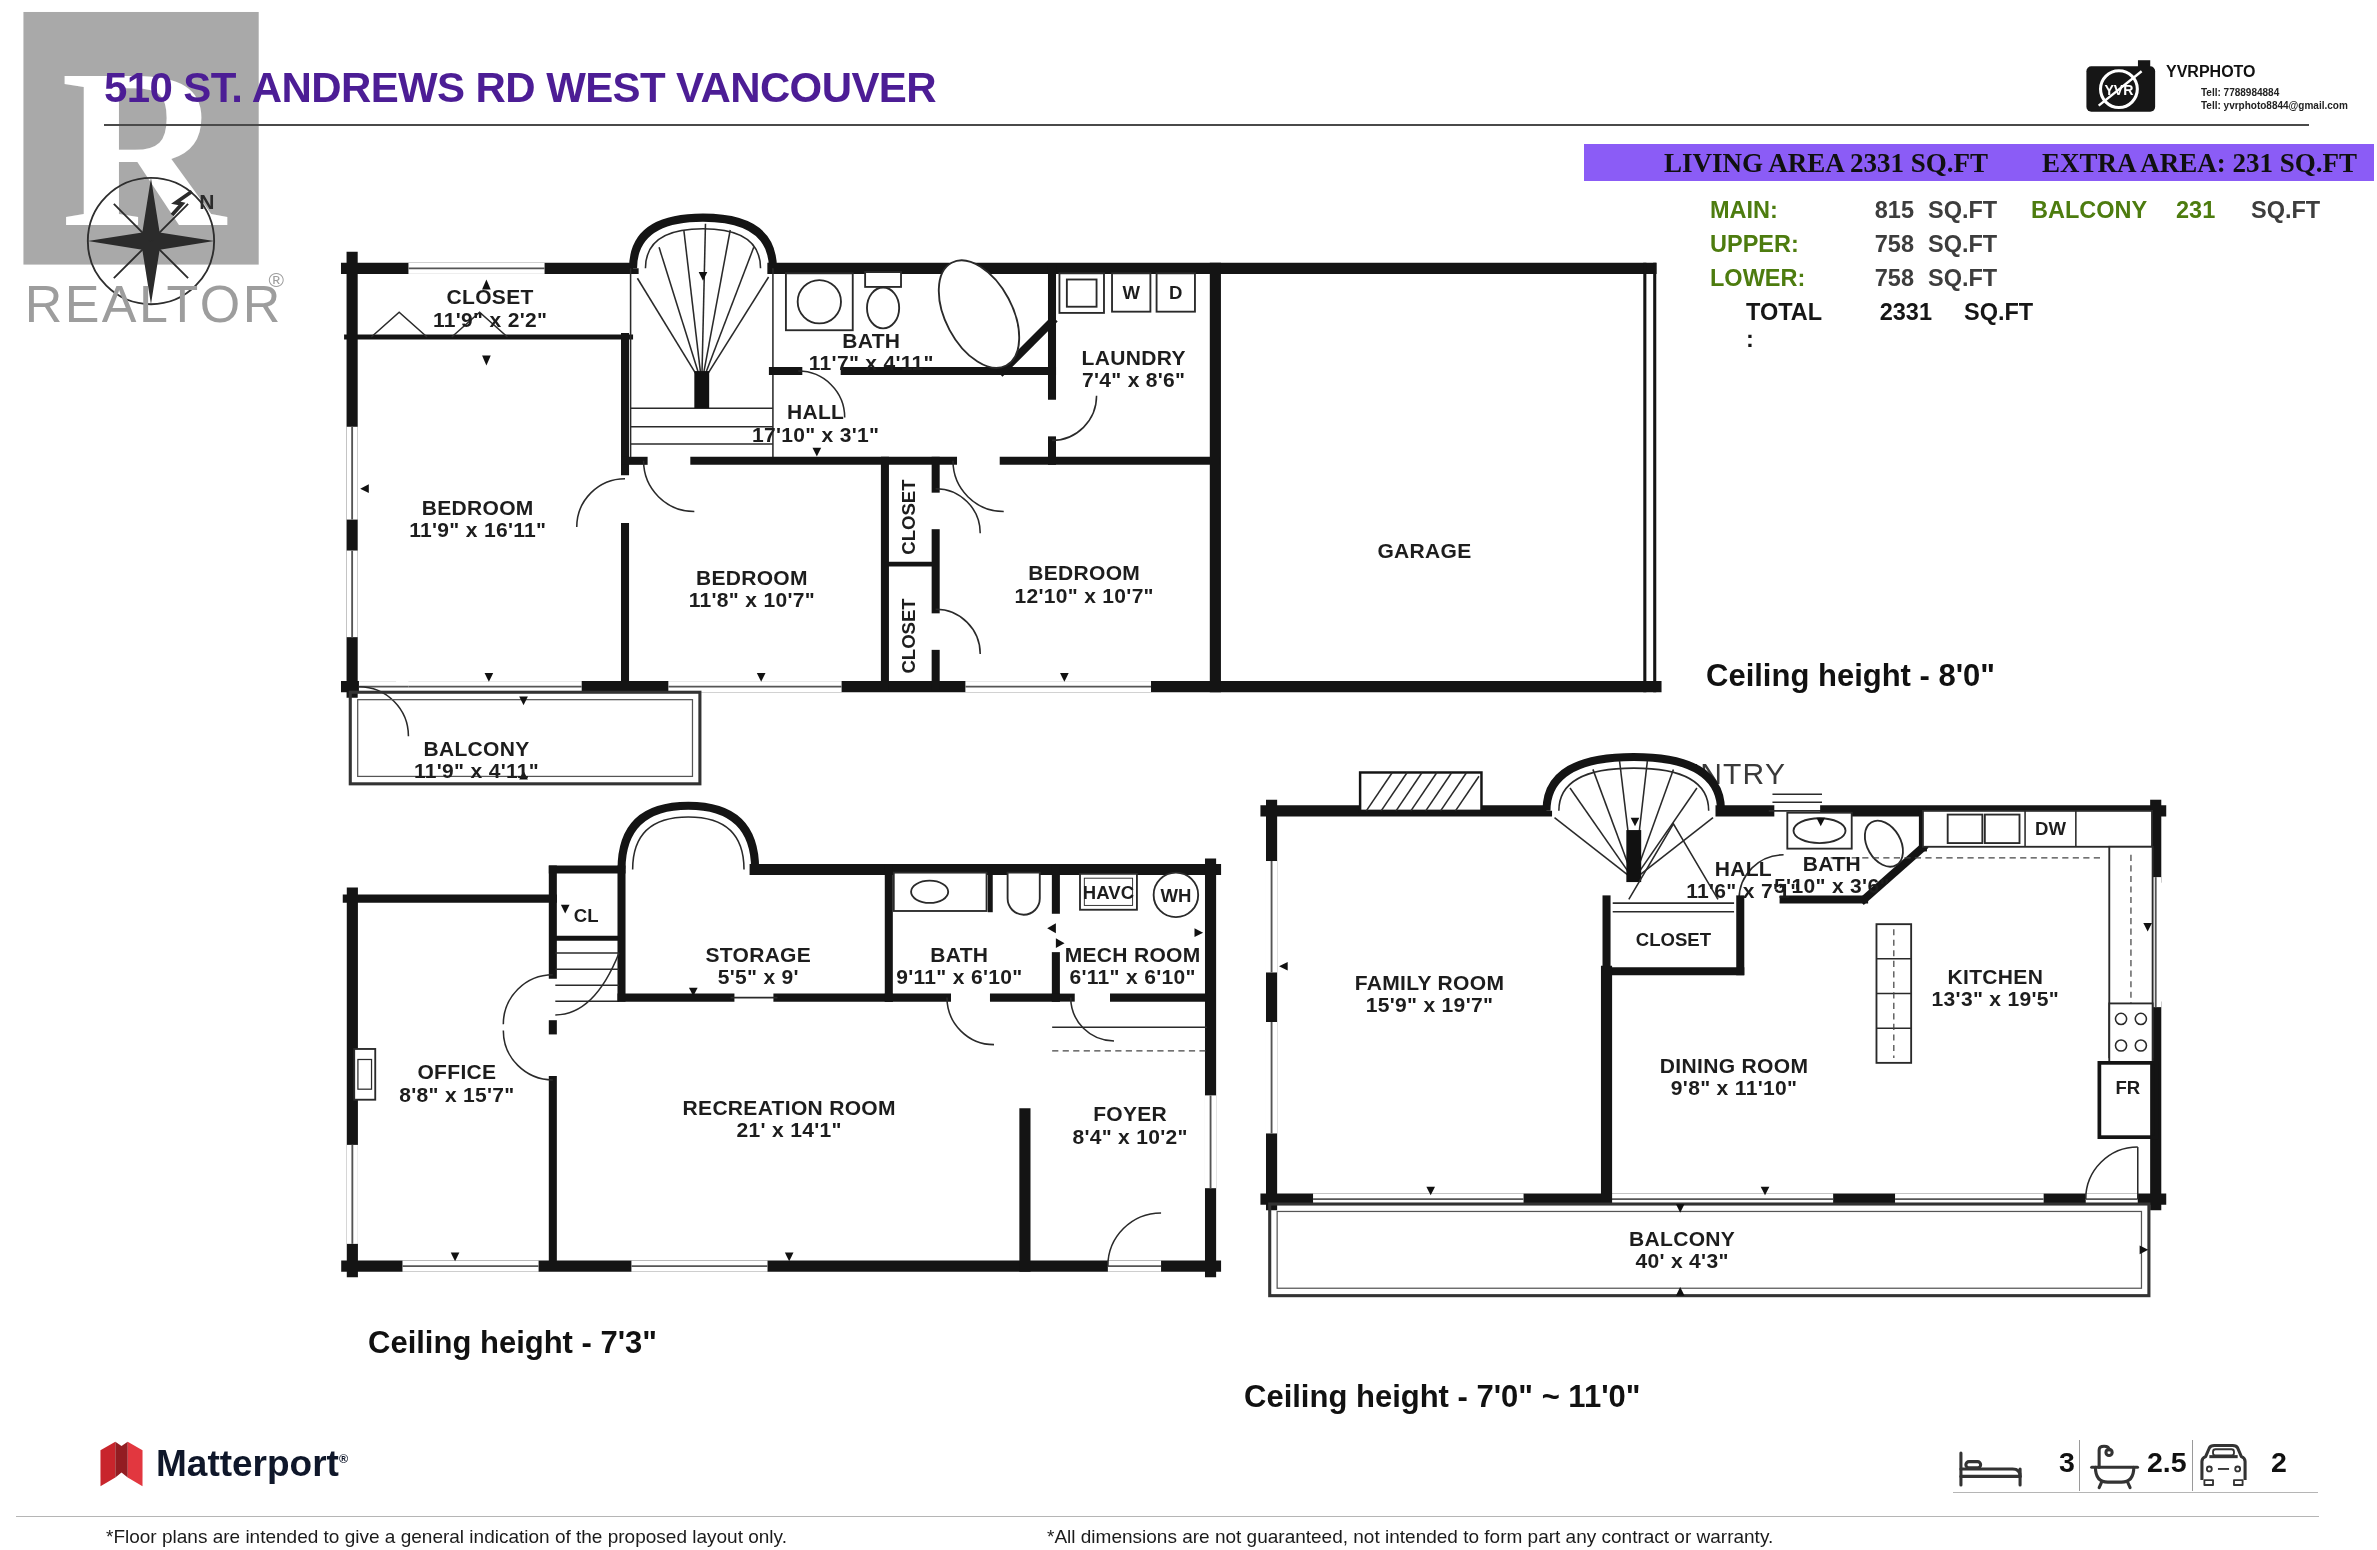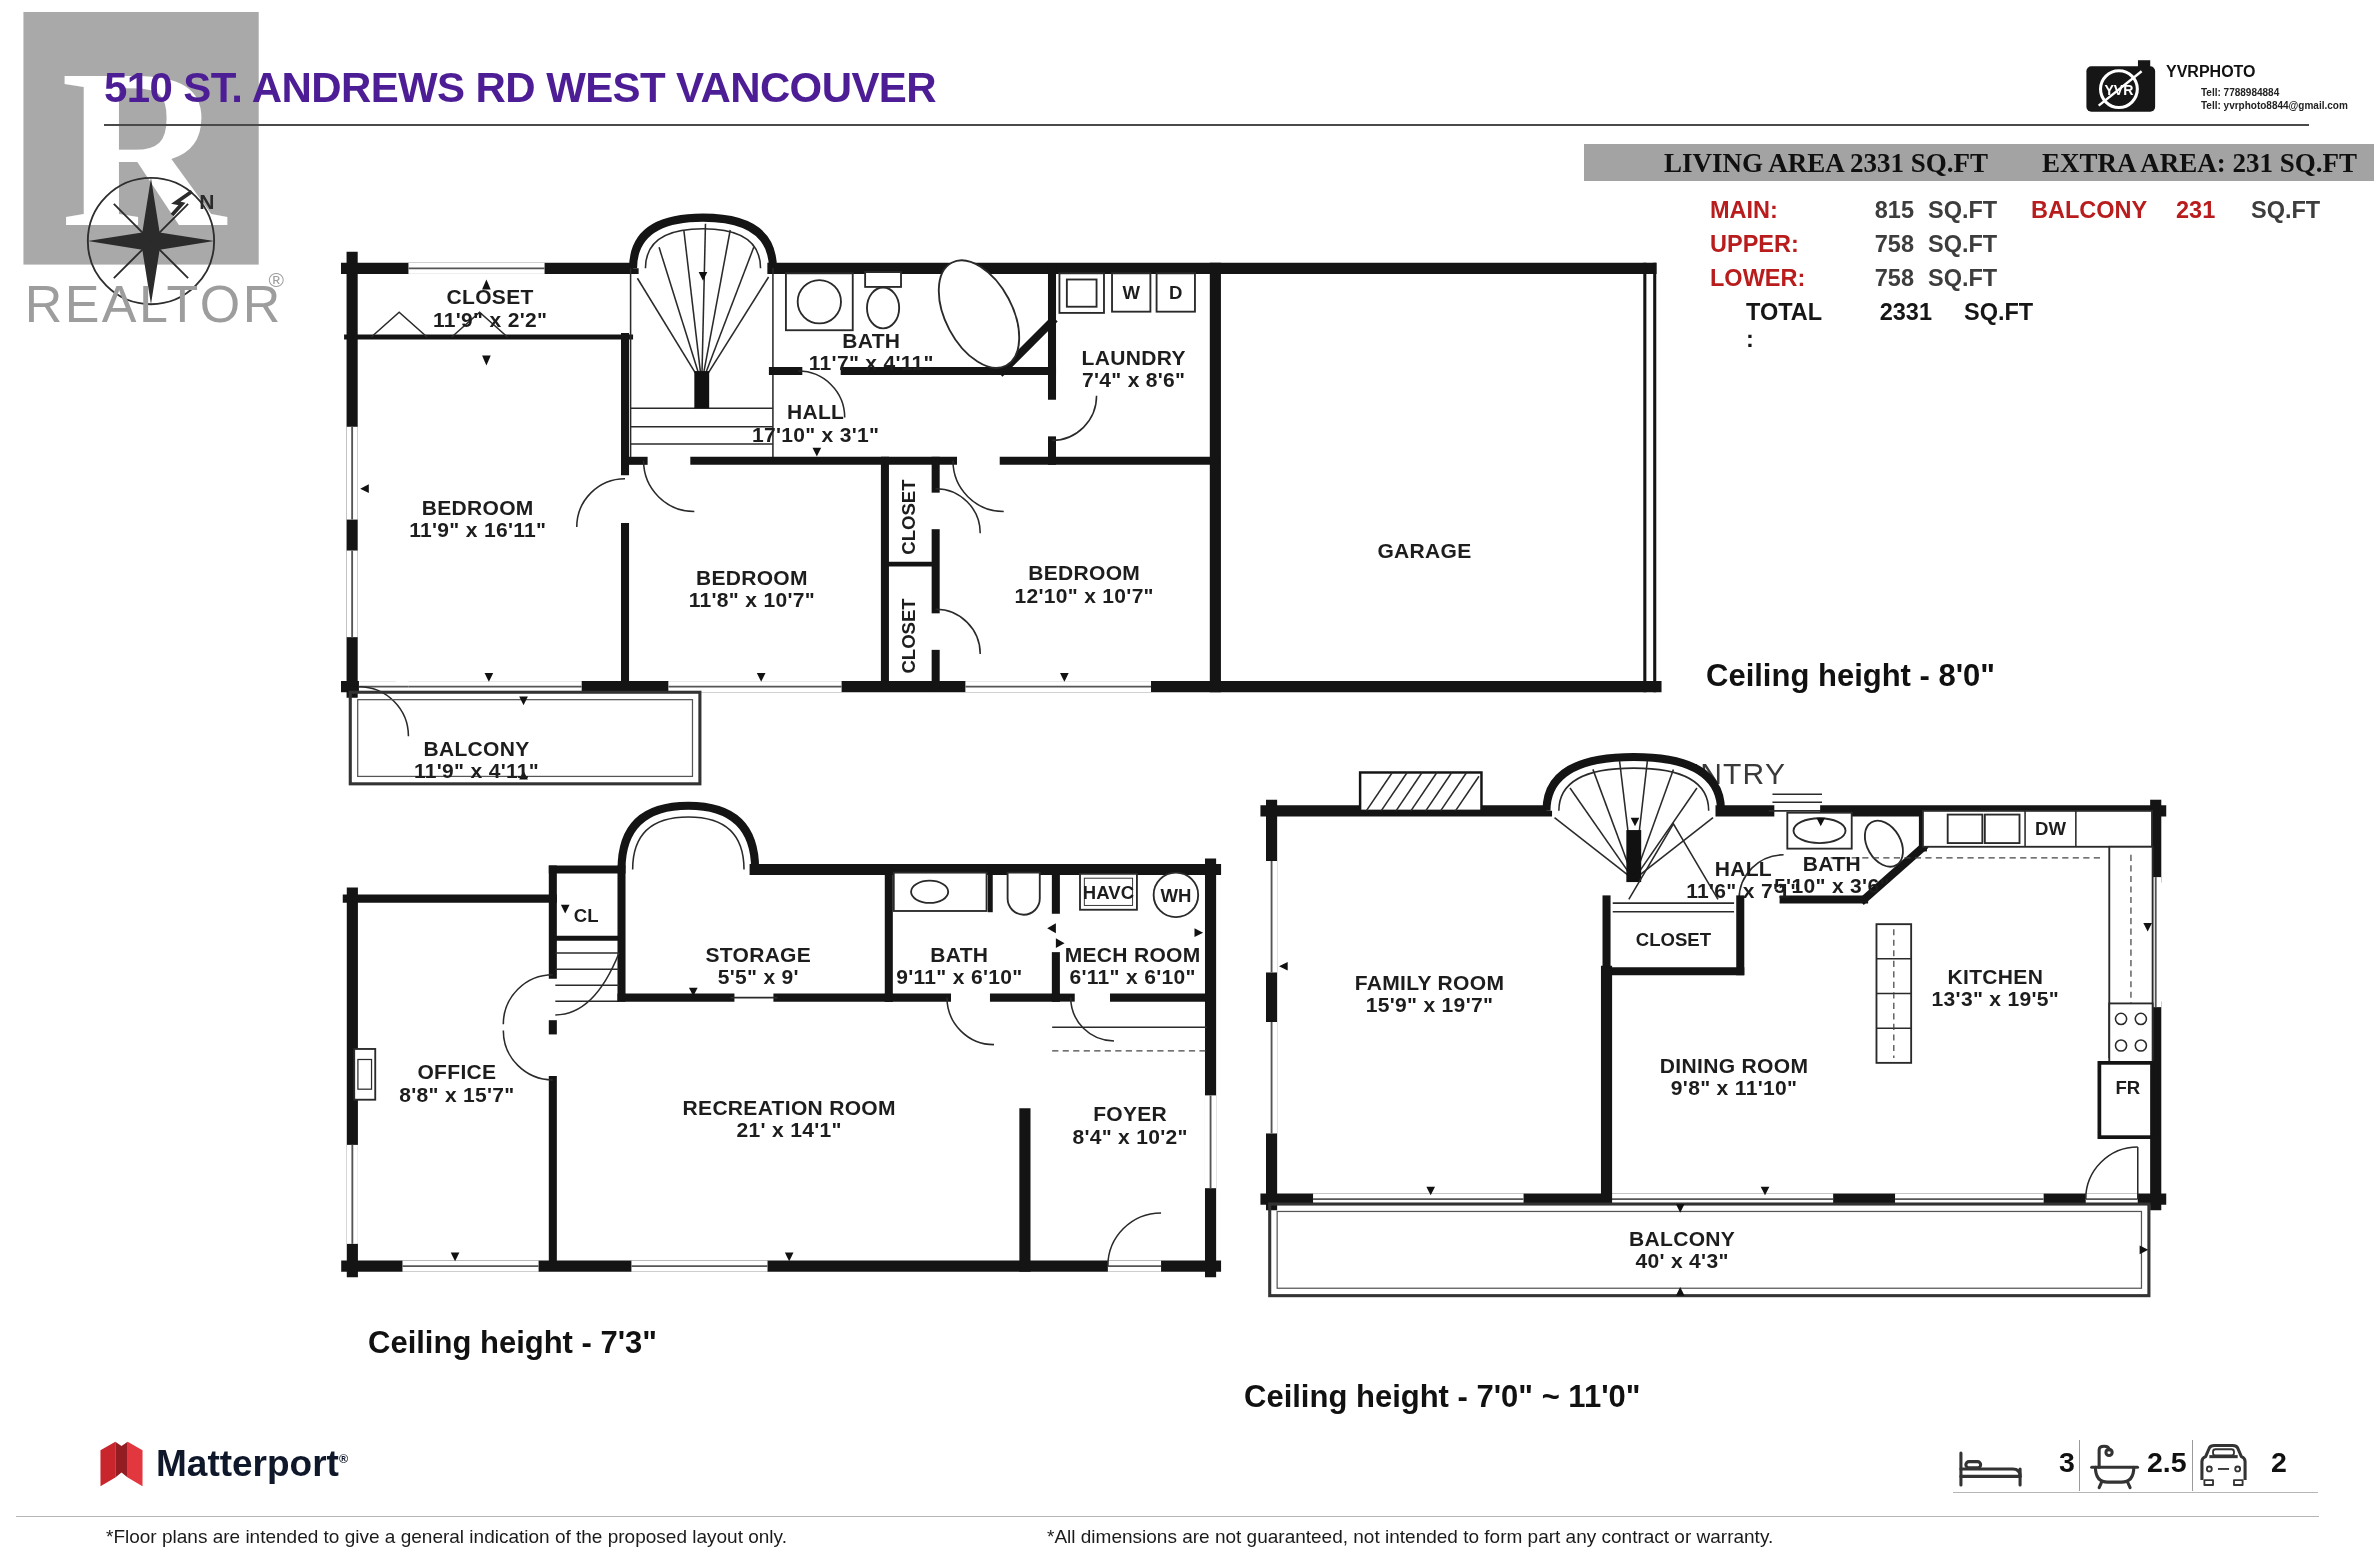--- a/index.html
+++ b/index.html
@@ -5,23 +5,23 @@
   html,body{margin:0;padding:0;background:#e8e8e8;}
   #canvas{position:relative;width:2377px;height:1551px;background:#ffffff;overflow:hidden;
           font-family:"Liberation Sans",sans-serif;color:#141414;}
   .abs{position:absolute;}
   
   .title{font-size:42px;font-weight:800;letter-spacing:-0.6px;color:#4c1d95;white-space:nowrap;z-index:6;}
   .title-rule{height:1.9px;background:#4a4a4a;z-index:5;}
   .yvr-name{font-size:16px;font-weight:700;letter-spacing:0;color:#111;}
   .yvr-small{font-size:10px;font-weight:700;color:#222;white-space:nowrap;margin-left:35px;}
   
-  .area-bar{background:#a3a3a3;z-index:2;}
+  .area-bar{background:#8b5cf6;z-index:2;}
   .serif-head{font-family:"Liberation Serif",serif;font-size:27px;font-weight:700;color:#101010;white-space:nowrap;}
-  .area-row-label{font-size:23.5px;font-weight:700;color:#b91c1c;}
+  .area-row-label{font-size:23.5px;font-weight:700;color:#4d7c0f;}
   .area-row-val{font-size:23.5px;font-weight:700;color:#3d3d3d;text-align:right;width:93px;}
   .area-row-unit{font-size:23.5px;font-weight:700;color:#3d3d3d;}
   .area-total{color:#161616 !important;margin-left:36px;}
   
   .ceil{font-size:31px;font-weight:700;color:#111;white-space:nowrap;}
   .entry{font-size:30px;font-weight:400;color:#3a3a3a;letter-spacing:1.2px;}
   
   svg{position:absolute;overflow:visible;}
   .wall{stroke:#141414;stroke-width:18;stroke-linecap:square;fill:none;}
   .wallm{stroke:#141414;stroke-width:13;stroke-linecap:square;fill:none;}

